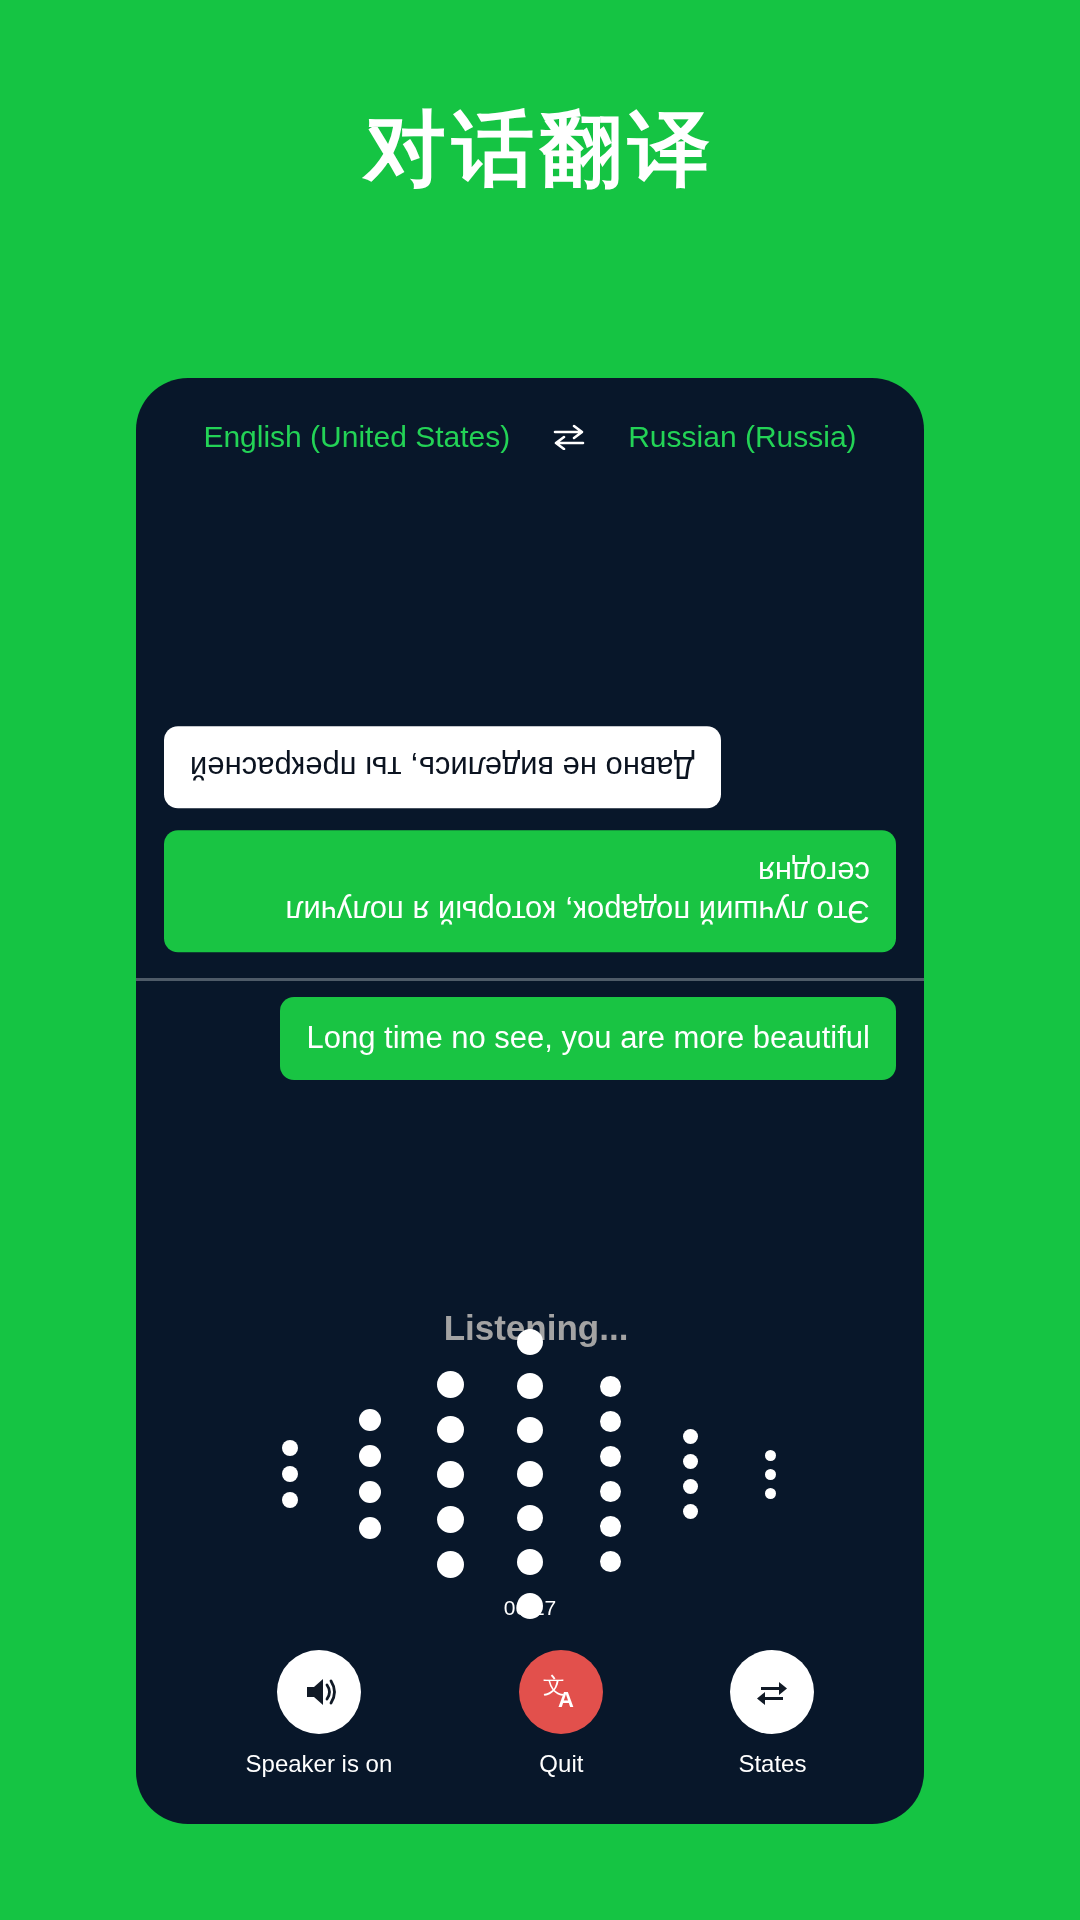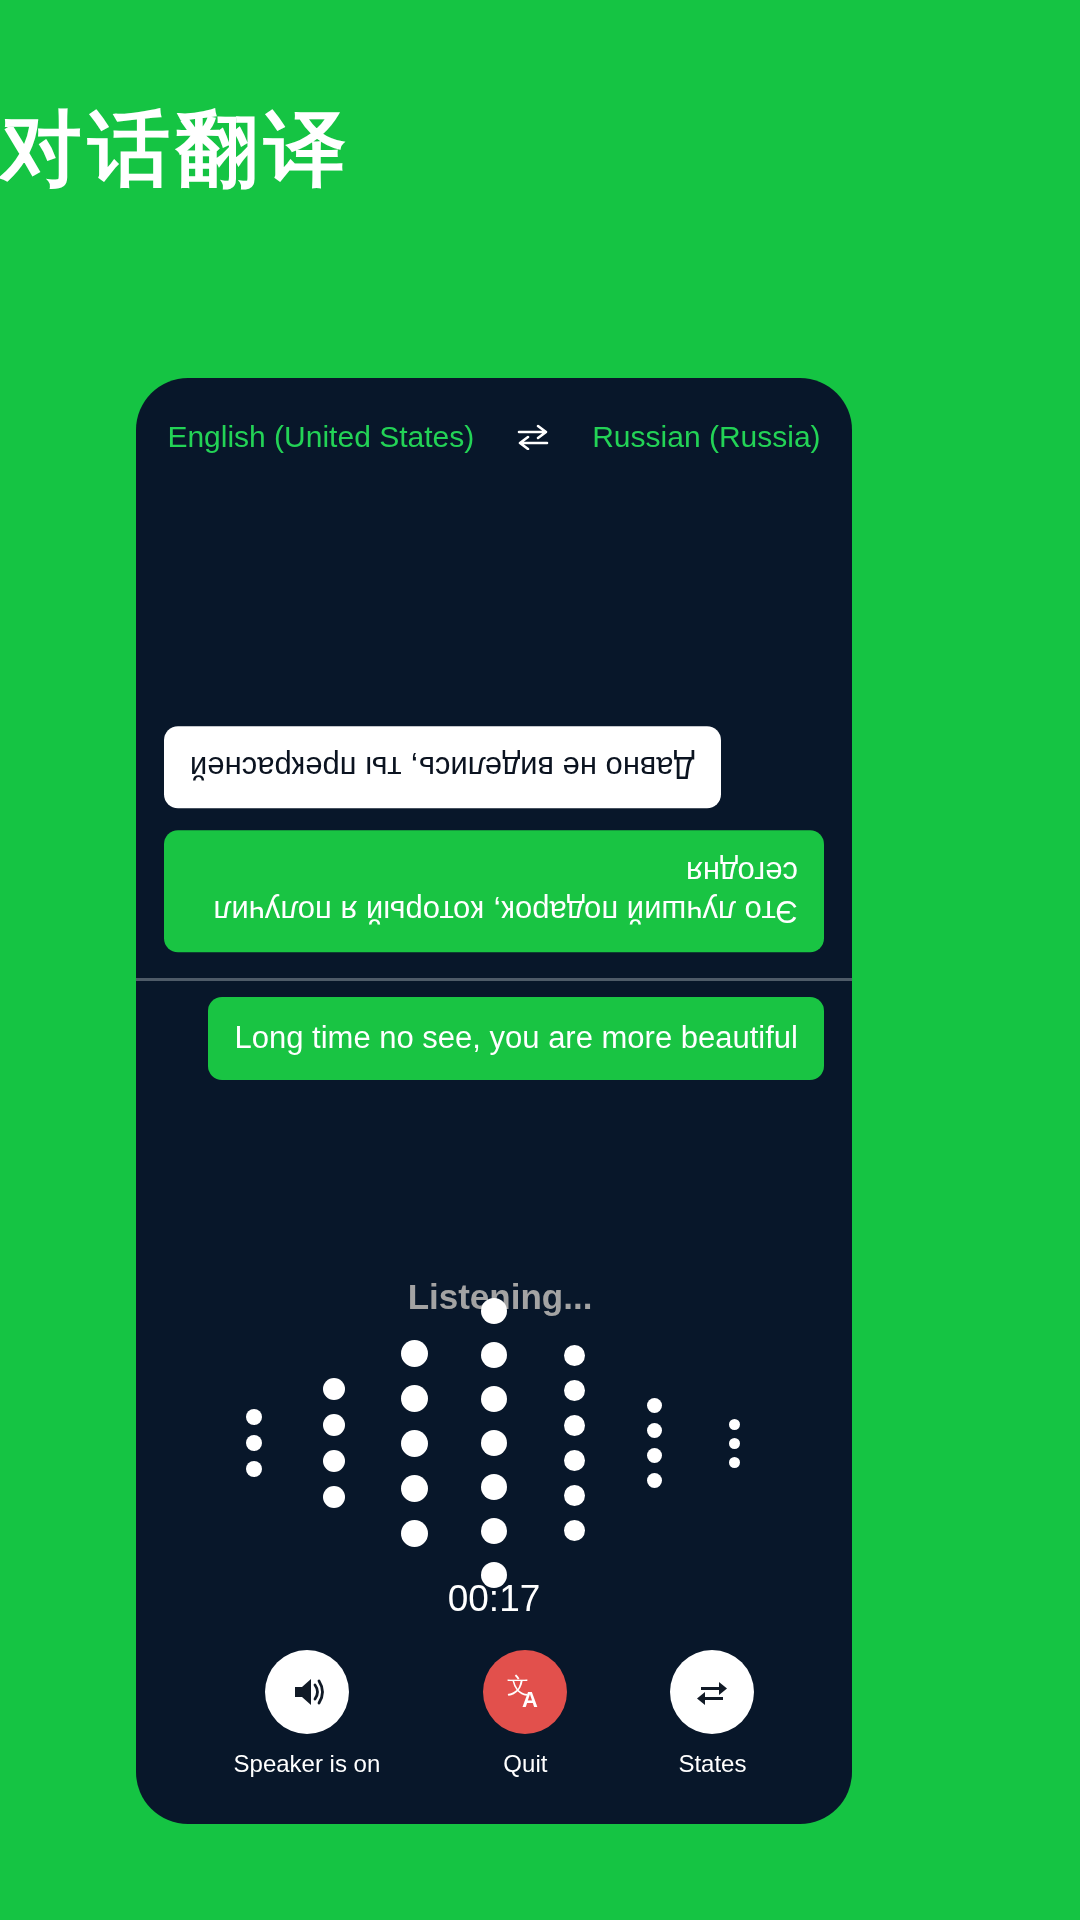--- a/index.html
+++ b/index.html
@@ -13,34 +13,35 @@
     font-family: "Liberation Sans", sans-serif;
     position: relative;
   }
 
   
   .page-title {
     position: absolute;
     top: 104px;
     left: 0;
     width: 1080px;
+    text-align: center;
     color: #ffffff;
     font-size: 82px;
     font-weight: bold;
     letter-spacing: 6px;
     line-height: 1.1;
     font-family: "DejaVu Sans", "Liberation Sans", sans-serif;
   }
 
   
   .phone-card {
     position: absolute;
     left: 136px;
     top: 378px;
-    width: 716px;
+    width: 788px;
     height: 1446px;
     background: #08172a;
     border-radius: 52px;
     overflow: hidden;
     display: flex;
     flex-direction: column;
   }
 
   
   .lang-bar {
@@ -151,22 +152,22 @@
     align-items: center;
     justify-content: center;
   }
   .wave-dot {
     background: #ffffff;
     border-radius: 50%;
   }
 
   .timer {
     color: #ffffff;
-    font-size: 37px;
-    margin-top: 35px;
+    font-size: 21px;
+    margin-top: 22px;
     margin-bottom: 16px;
   }
 
   
   .controls {
     flex: 0 0 auto;
     display: flex;
     align-items: flex-start;
     justify-content: space-around;
     padding: 0 46px 46px 46px;

